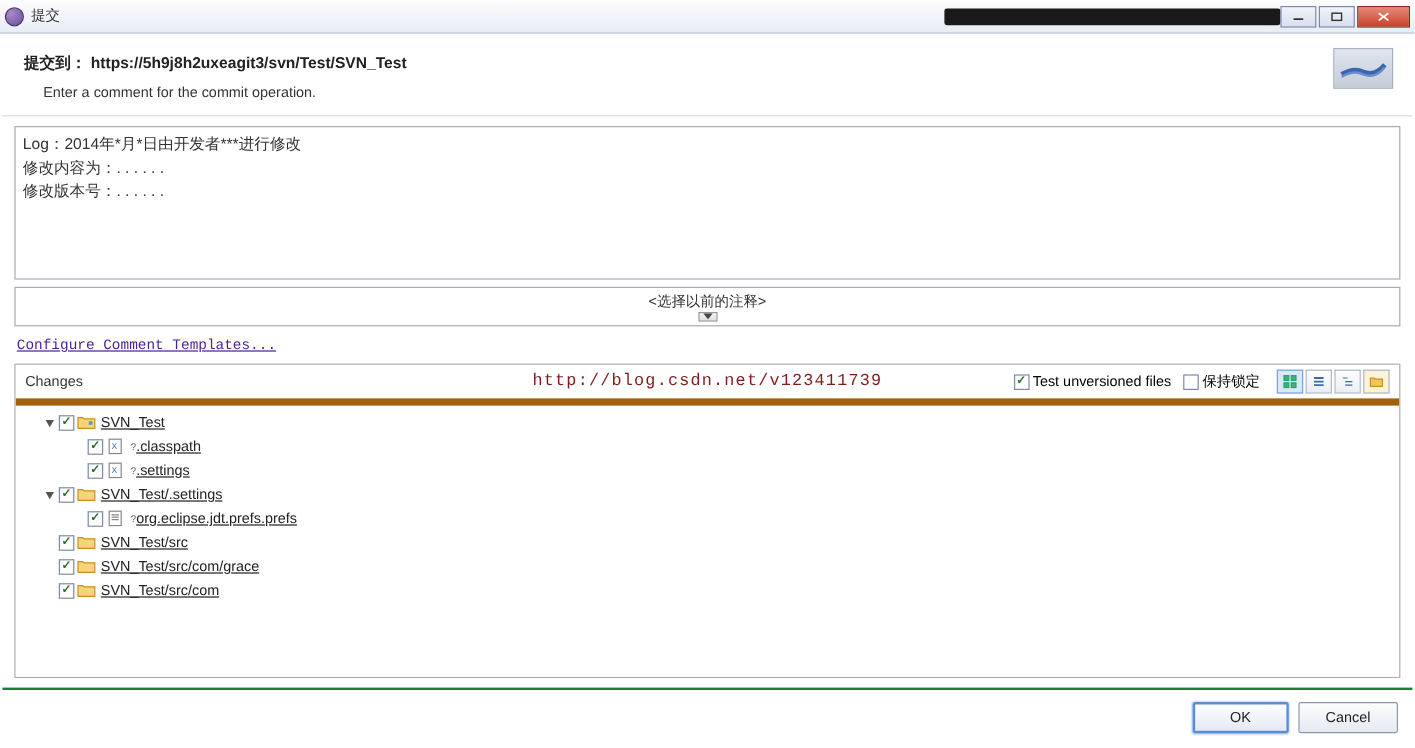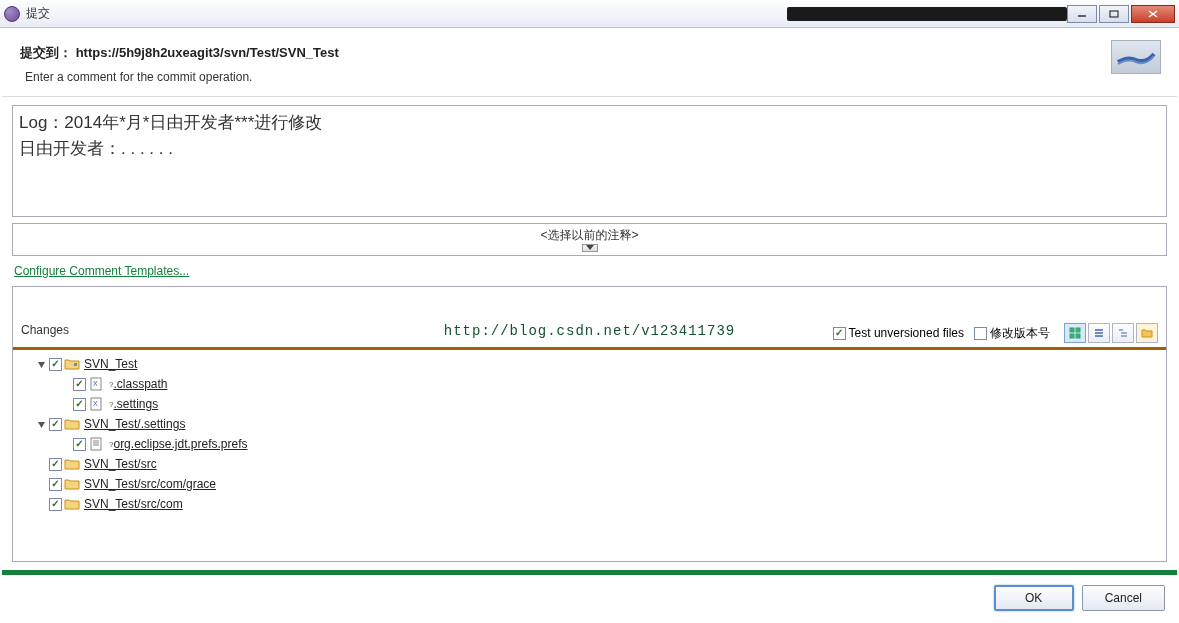--- a/index.html
+++ b/index.html
@@ -12,62 +12,62 @@
 .titlebar .obscured { display: inline-block; width: 280px; height: 14px; background: #1a1a1a; vertical-align: middle; margin-left: 20px; border-radius: 2px; }
 .winbtns { display: flex; gap: 2px; margin-left: auto; }
 .winbtn { width: 30px; height: 18px; border: 1px solid #7a8aa8; background: linear-gradient(#f0f4fa, #d8e0ee); display: flex; align-items: center; justify-content: center; font-size: 10px; color: #222; cursor: pointer; }
 .winbtn.close { background: linear-gradient(#e58a7a, #c9402a); border-color: #8a2a1a; color: #fff; width: 44px; }
 .winbtn.close svg { stroke: #fff; }
 
 
 .dialog { padding: 2px; height: calc(100% - 28px); display: flex; flex-direction: column; border-radius: 14px; }
 .header { background: #fff; padding: 14px 18px 12px; position: relative; border-bottom: 1px solid #ddd; }
 .header h2 { font-size: 13px; font-weight: bold; color: #222; }
-.header p { margin-top: 8px; color: #333; font-size: 12px; margin-left: 5px; }
+.header p { margin-top: 8px; color: #333; font-size: 12px; margin-left: 16px; }
 .header .logo { position: absolute; right: 16px; top: 10px; width: 50px; height: 34px; background: linear-gradient(#e0e6ef, #c4ccd9); border: 1px solid #a8b0bf; display: flex; align-items: center; justify-content: center; }
 .header .logo svg { display: block; }
 
 
 .body { flex: 1; padding: 8px 10px; display: flex; flex-direction: column; overflow: hidden; }
 
-.comment-area { border: 1px solid #aab; background: #fff; height: 112px; overflow-y: scroll; padding: 4px 6px; font-size: 17px; line-height: 1.5; color: #333; }
+.comment-area { border: 1px solid #aab; background: #fff; height: 128px; overflow-y: scroll; padding: 4px 6px; font-size: 13px; line-height: 1.5; color: #333; }
 .comment-area .first { display: block; }
 
 .prev-select { margin-top: 6px; border: 1px solid #aab; background: #fff; padding: 3px 6px; display: flex; align-items: center; cursor: pointer; flex-direction: column; }
 .prev-select span { flex: 1; color: #333; }
 .prev-select .sel-btn { width: 16px; height: 16px; background: linear-gradient(#f4f4f4,#ddd); border: 1px solid #999; display: flex; align-items: center; justify-content: center; }
 
 .conf-link { margin: 8px 2px; }
-.conf-link a { color: #15803d; text-decoration: underline; cursor: pointer; }
+.conf-link a { color: #4c1d95; text-decoration: underline; cursor: pointer; font-family: Liberation Mono, monospace; }
 
 
 .changes { flex: 1; border: 1px solid #aab; display: flex; flex-direction: column; overflow: hidden; }
-.changes-hdr { display: flex; padding: 4px 8px; border-bottom: 3px solid #a16207; background: #fff; margin-top: 32px; }
+.changes-hdr { display: flex; align-items: center; padding: 4px 8px; border-bottom: 6px solid #a16207; background: #fff; }
 .changes-hdr .lbl { flex: 1; color: #333; }
-.changes-hdr .watermark { color: #14532d; font-family: "Courier New", monospace; font-size: 14px; letter-spacing: 1px; position: absolute; left: 50%; transform: translateX(-50%); pointer-events: none; }
+.changes-hdr .watermark { color: #7f1d1d; font-family: "Courier New", monospace; font-size: 14px; letter-spacing: 1px; position: absolute; left: 50%; transform: translateX(-50%); pointer-events: none; }
 .changes-hdr .opts { display: flex; align-items: center; gap: 10px; }
 .chk-wrap { display: flex; align-items: center; gap: 3px; }
 .chk { width: 13px; height: 13px; border: 1px solid #7a8aa8; background: #fff; display: inline-flex; align-items: center; justify-content: center; cursor: pointer; }
 .chk.checked::after { content: "✓"; color: #2a6b2a; font-size: 10px; font-weight: bold; line-height: 1; }
 .hdr-btns { display: flex; gap: 2px; margin-left: 4px; }
 .hdr-btn { width: 22px; height: 20px; border: 1px solid #b0b6c2; background: linear-gradient(#fdfdfd,#eaeef4); display: flex; align-items: center; justify-content: center; cursor: pointer; font-size: 11px; }
 .hdr-btn.active { border-color: #7aa3d8; background: #dce8f7; }
 
 
 .tree-wrap { flex: 1; overflow-y: scroll; background: #fff; padding: 4px 0; }
 .tree-row { display: flex; align-items: center; height: 20px; padding-left: 8px; cursor: pointer; }
 .arrow { width: 12px; height: 12px; display: inline-flex; align-items: center; justify-content: center; margin-right: 2px; color: #666; }
 .arrow svg { display: block; }
 .indent { display: inline-block; }
 .ficon { width: 16px; height: 14px; margin: 0 4px 0 2px; display: inline-flex; align-items: center; justify-content: center; }
 .row-label { color: #222; text-decoration: underline; }
 .ovl { font-size: 8px; color: #555; margin-left: 1px; }
 
 
-.footer { padding: 10px 12px; display: flex; justify-content: flex-end; gap: 8px; border-top: 5px solid #15803d; }
+.footer { padding: 10px 12px; display: flex; justify-content: flex-end; gap: 8px; border-top: 2px solid #15803d; }
 .btn { min-width: 80px; padding: 4px 22px; border: 1px solid #8a96ad; background: linear-gradient(#fdfdfe,#e4e9f2); color: #222; cursor: pointer; font-size: 12px; border-radius: 2px; }
 .btn.primary { border: 2px solid #5a8dd6; box-shadow: 0 0 2px #7aa8e0; }
 
 </style>
 </head>
 <body>
 
 <div class="titlebar">
   <span class="app-icon"></span>
   <span class="title">提交</span>
@@ -104,21 +104,22 @@
           <path d="M2 16 Q12 10 20 14 Q30 18 38 8" stroke="#3a66b0" stroke-width="4" fill="none"></path>
           <path d="M2 18 Q12 12 20 16 Q30 20 38 10" stroke="#6a8cc8" stroke-width="2" fill="none"></path>
         </svg>
     </div>
   </div>
 
   <div class="body">
 
     <div class="comment-area">
       <span class="first">Log：2014年*月*日由开发者***进行修改</span>
-      <span class="first">日由开发者：. . . . . .</span>
+      <span class="first">修改内容为：. . . . . .</span>
+      <span class="first">修改版本号：. . . . . .</span>
     </div>
 
     <div class="prev-select">
       <span>&lt;选择以前的注释&gt;</span>
       <span class="sel-btn">
           <svg width="8" height="6">
             <polygon points="0,0 8,0 4,5" fill="#444"></polygon>
           </svg>
         </span>
     </div>
@@ -131,21 +132,21 @@
       <div class="changes-hdr" style="position:relative">
         <span class="lbl">Changes</span>
         <span class="watermark">http://blog.csdn.net/v123411739</span>
         <div class="opts">
           <label class="chk-wrap">
             <span class="chk checked"></span>
             <span>Test unversioned files</span>
           </label>
           <label class="chk-wrap">
             <span class="chk"></span>
-            <span>修改版本号</span>
+            <span>保持锁定</span>
           </label>
           <div class="hdr-btns">
             <div class="hdr-btn active">
                 <svg width="12" height="12">
                   <rect x="1" y="1" width="4" height="4" fill="#4a8" stroke="#2a6"></rect>
                   <rect x="7" y="1" width="4" height="4" fill="#4a8" stroke="#2a6"></rect>
                   <rect x="1" y="7" width="4" height="4" fill="#4a8" stroke="#2a6"></rect>
                   <rect x="7" y="7" width="4" height="4" fill="#4a8" stroke="#2a6"></rect>
                 </svg>
               </div>

